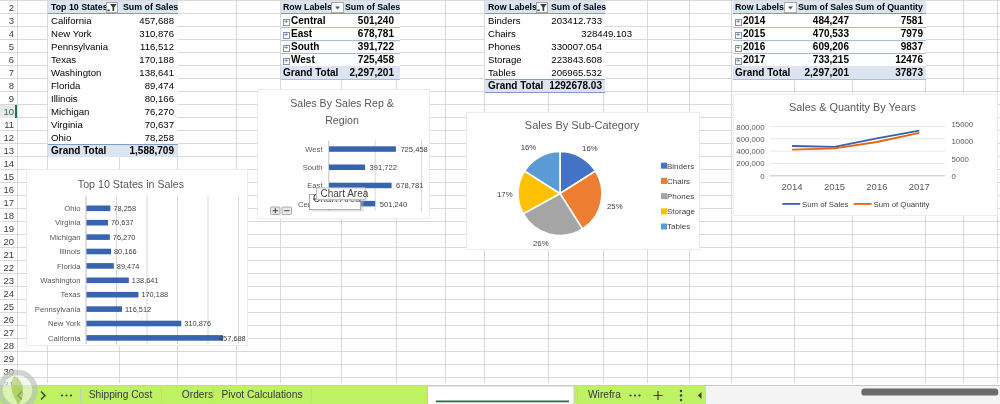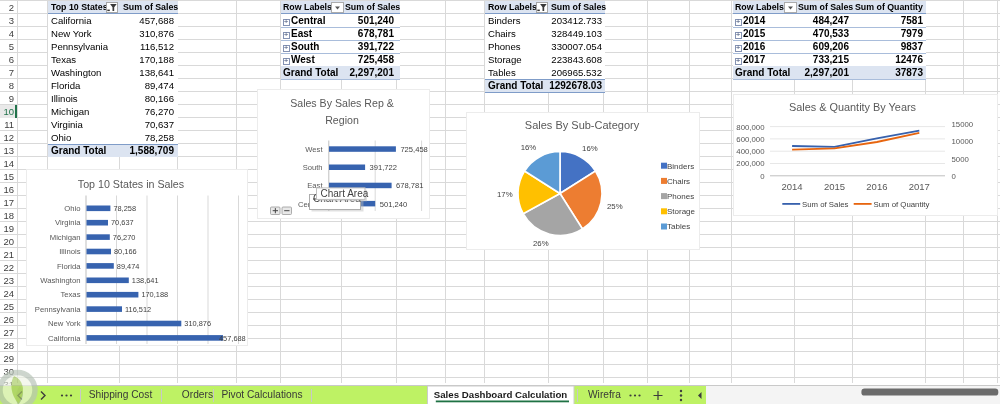--- a/index.html
+++ b/index.html
@@ -154,21 +154,21 @@
   <div class="cell h" style="left:551px;top:1px;width:54px">Sum of Sales</div>
   <div style="position:absolute;left:536px;top:2px;width:12px;height:11px;border:1px solid #A6A6A6;background:#fff;box-sizing:border-box">
       <svg width="10" height="9" style="position:absolute;left:0px;top:0px">
         <rect x="0.3" y="6.6" width="2.5" height="1.5" fill="#3A3A3A"></rect>
         <path d="M3.1 1.1 L9.7 1.1 L7.2 4.3 L7.2 7.9 L5.5 7.9 L5.5 4.3 Z" fill="#3A3A3A"></path>
       </svg>
     </div>
   <div class="cell" style="left:488px;top:14px;width:60px">Binders</div>
   <div class="cell num" style="left:548px;top:14px;width:54px">203412.733</div>
   <div class="cell" style="left:488px;top:27px;width:60px">Chairs</div>
-  <div class="cell num" style="left:548px;top:27px;width:54px">328449.103</div>
+  <div class="cell num" style="left:578px;top:27px;width:54px">328449.103</div>
   <div class="cell" style="left:488px;top:40px;width:60px">Phones</div>
   <div class="cell num" style="left:548px;top:40px;width:54px">330007.054</div>
   <div class="cell" style="left:488px;top:53px;width:60px">Storage</div>
   <div class="cell num" style="left:548px;top:53px;width:54px">223843.608</div>
   <div class="cell" style="left:488px;top:66px;width:60px">Tables</div>
   <div class="cell num" style="left:548px;top:66px;width:54px">206965.532</div>
   <div class="hdrbg" style="left:485px;top:79px;width:120px;height:13px"></div>
   <div class="bluline" style="left:485px;top:79px;width:120px"></div>
   <div class="cell b" style="left:488px;top:79px;width:60px">Grand Total</div>
   <div class="cell num b" style="left:548px;top:79px;width:54px">1292678.03</div>
@@ -356,21 +356,20 @@
   <path d="M653.5 9.5 L662.5 9.5 M658 5 L658 14" stroke="#3D3D3D" stroke-width="1.2"></path>
   <circle cx="681" cy="5" r="1.2" fill="#3D3D3D"></circle>
         <circle cx="681" cy="9.5" r="1.2" fill="#3D3D3D"></circle>
         <circle cx="681" cy="14" r="1.2" fill="#3D3D3D"></circle>
   <path d="M701.5 6 L698 9.5 L701.5 13 Z" fill="#3D3D3D"></path>
   <rect x="861.4" y="2.6" width="136.9" height="7" rx="3.2" fill="#6B6B6B"></rect>
   </svg>
   <div class="tabtxt" style="left:80px;width:81px;text-align:center">Shipping Cost</div>
   <div class="tabtxt" style="left:161px;width:52px;text-align:right">Orders</div>
   <div class="tabtxt" style="left:213px;width:98px;text-align:center">Pivot Calculations</div>
-  <div class="tabtxt" style="left:427px;width:147px;text-align:center;color:#1A1A1A;font-weight:bold;font-size:9.7px">Sales Dashboard Calculation</div>
   <div class="tabtxt" style="left:588px;width:37px;overflow:hidden">Wirefra</div>
   </div>
   <svg width="52" height="42" style="position:absolute;left:-5px;top:362px;opacity:0.7">
     <circle cx="22.5" cy="28" r="19" fill="#EDF3E4" opacity="0.9"></circle>
     <circle cx="22.5" cy="28" r="17.5" fill="none" stroke="#B5C2B5" stroke-width="5.5" opacity="0.95"></circle>
     <path d="M25 24 C29.5 30 28.5 37 23 43 C19.5 36 20.5 29 25 24 Z" fill="#8E9E93" opacity="0.75"></path>
     <path d="M19 14 C29.5 18.5 30.5 31 23.5 41.5 C15.5 33 14.5 20.5 19 14 Z" fill="#A3C75B" opacity="0.9"></path>
   </svg>
 </div>
 

